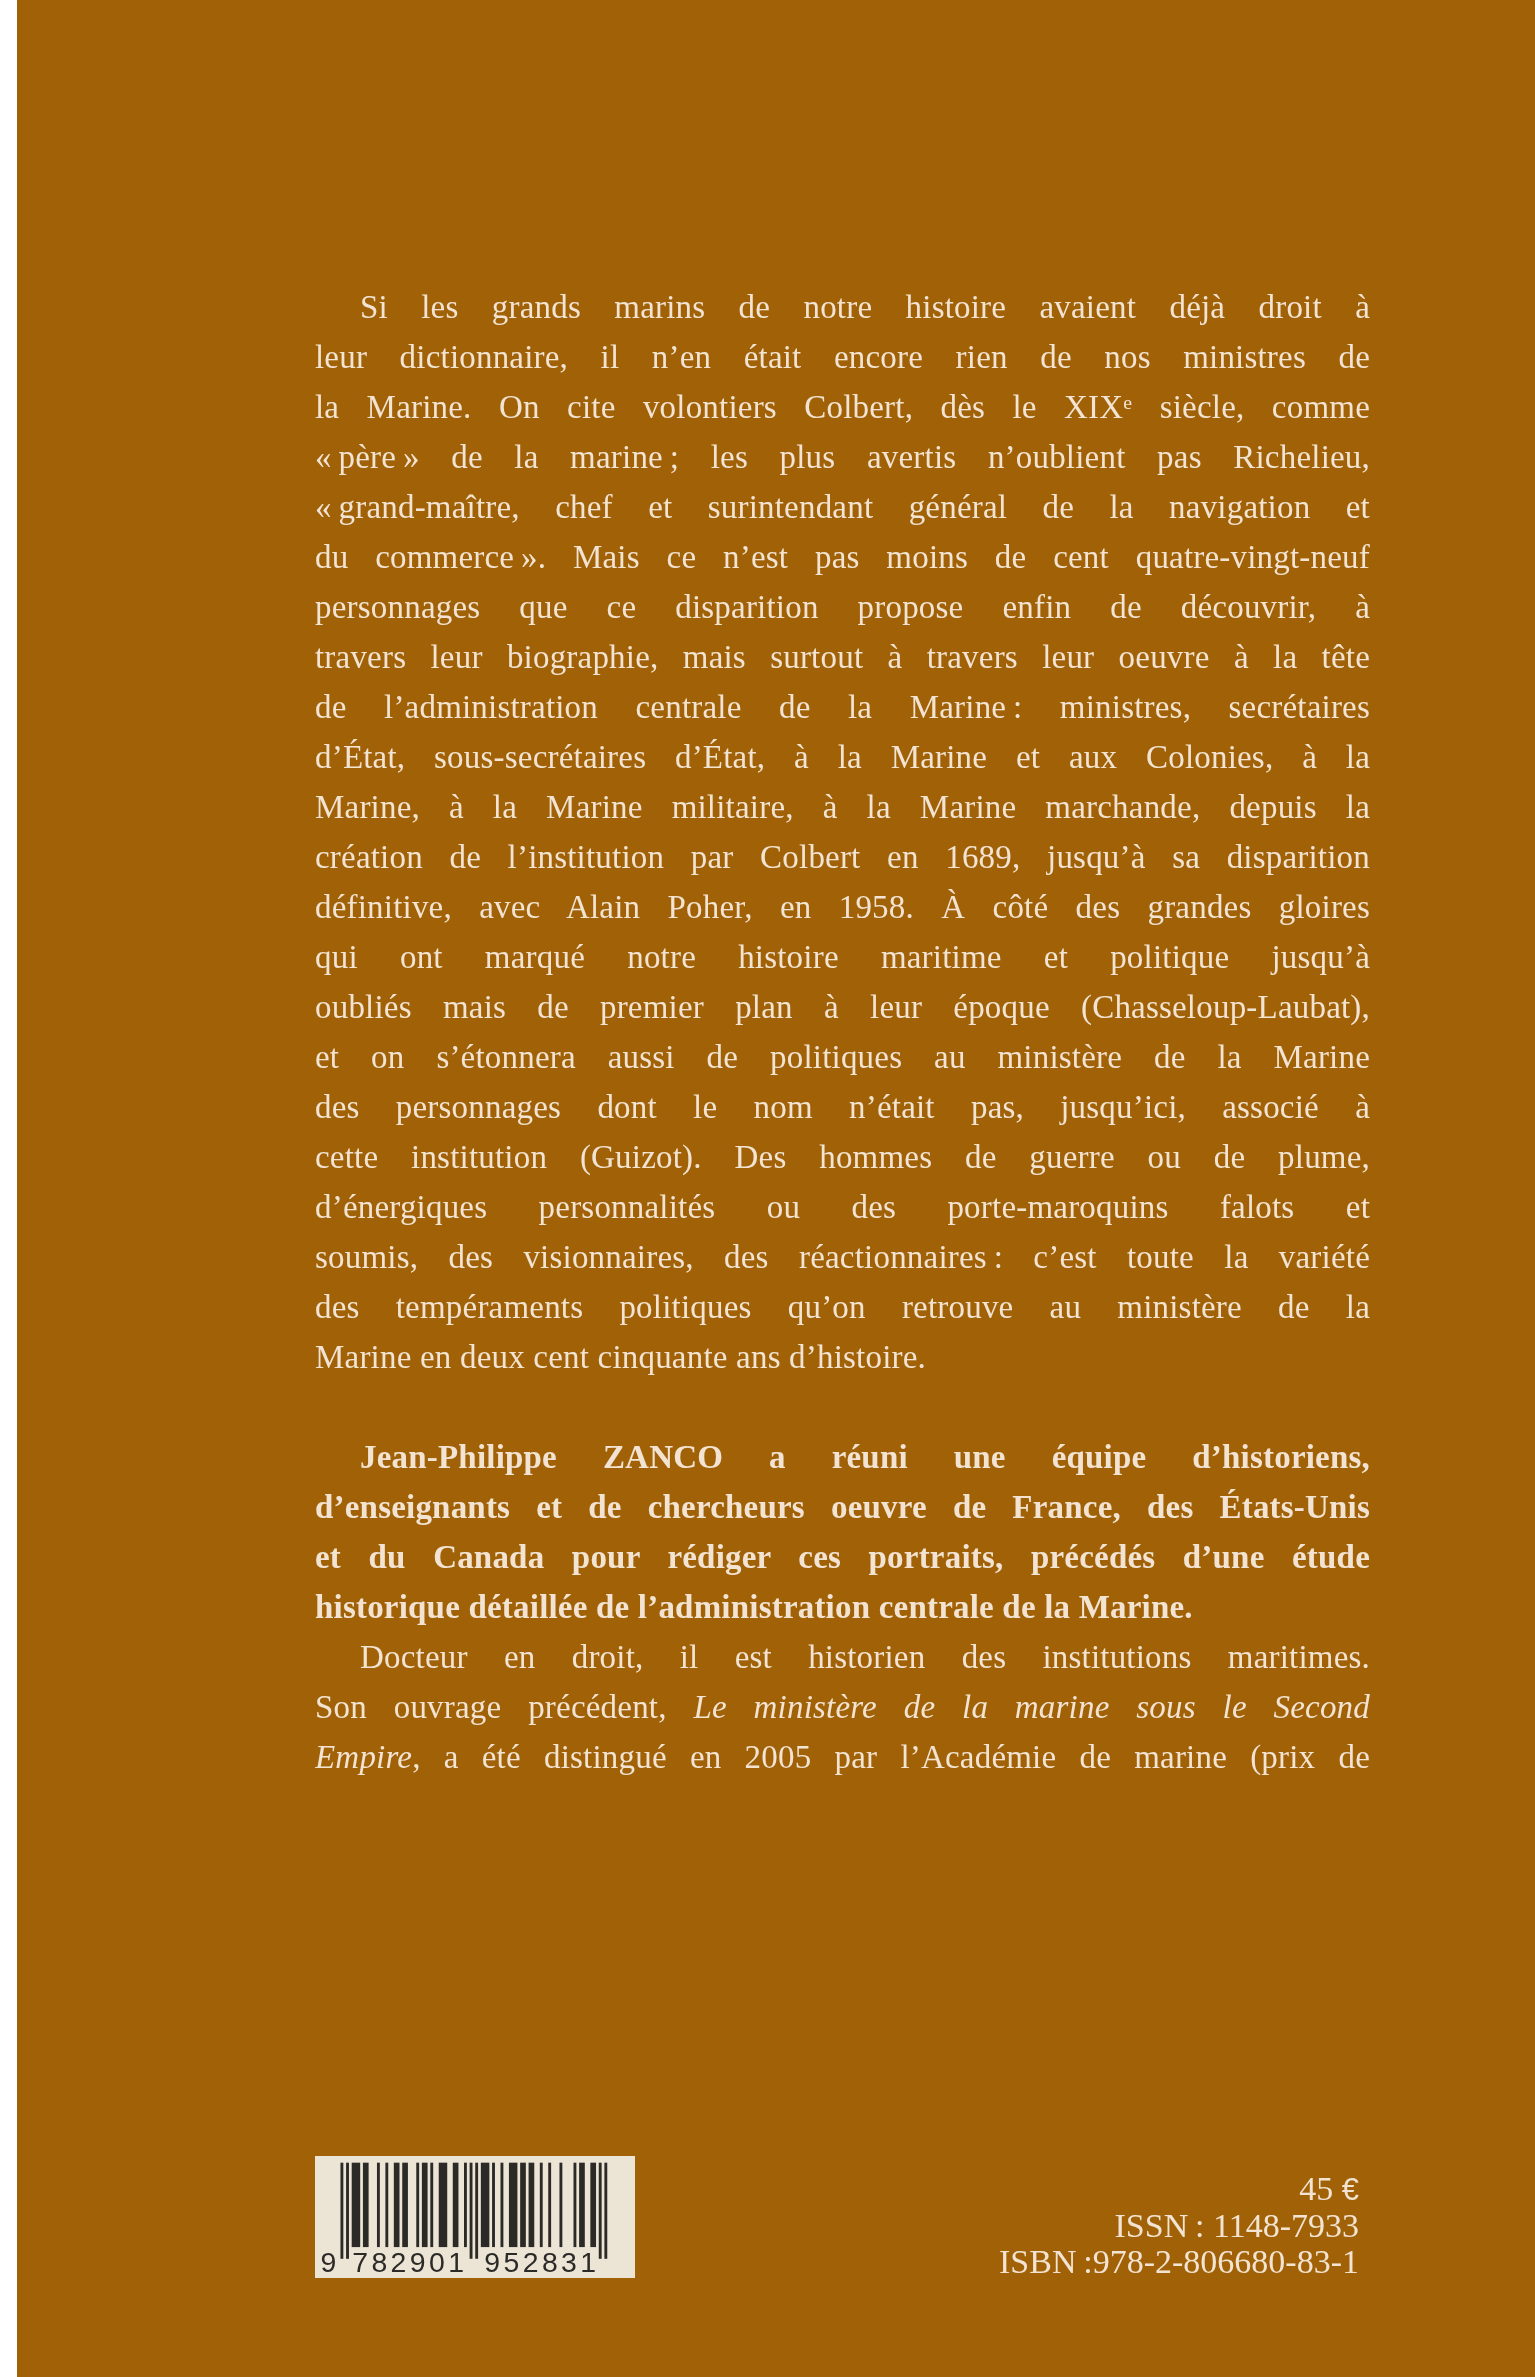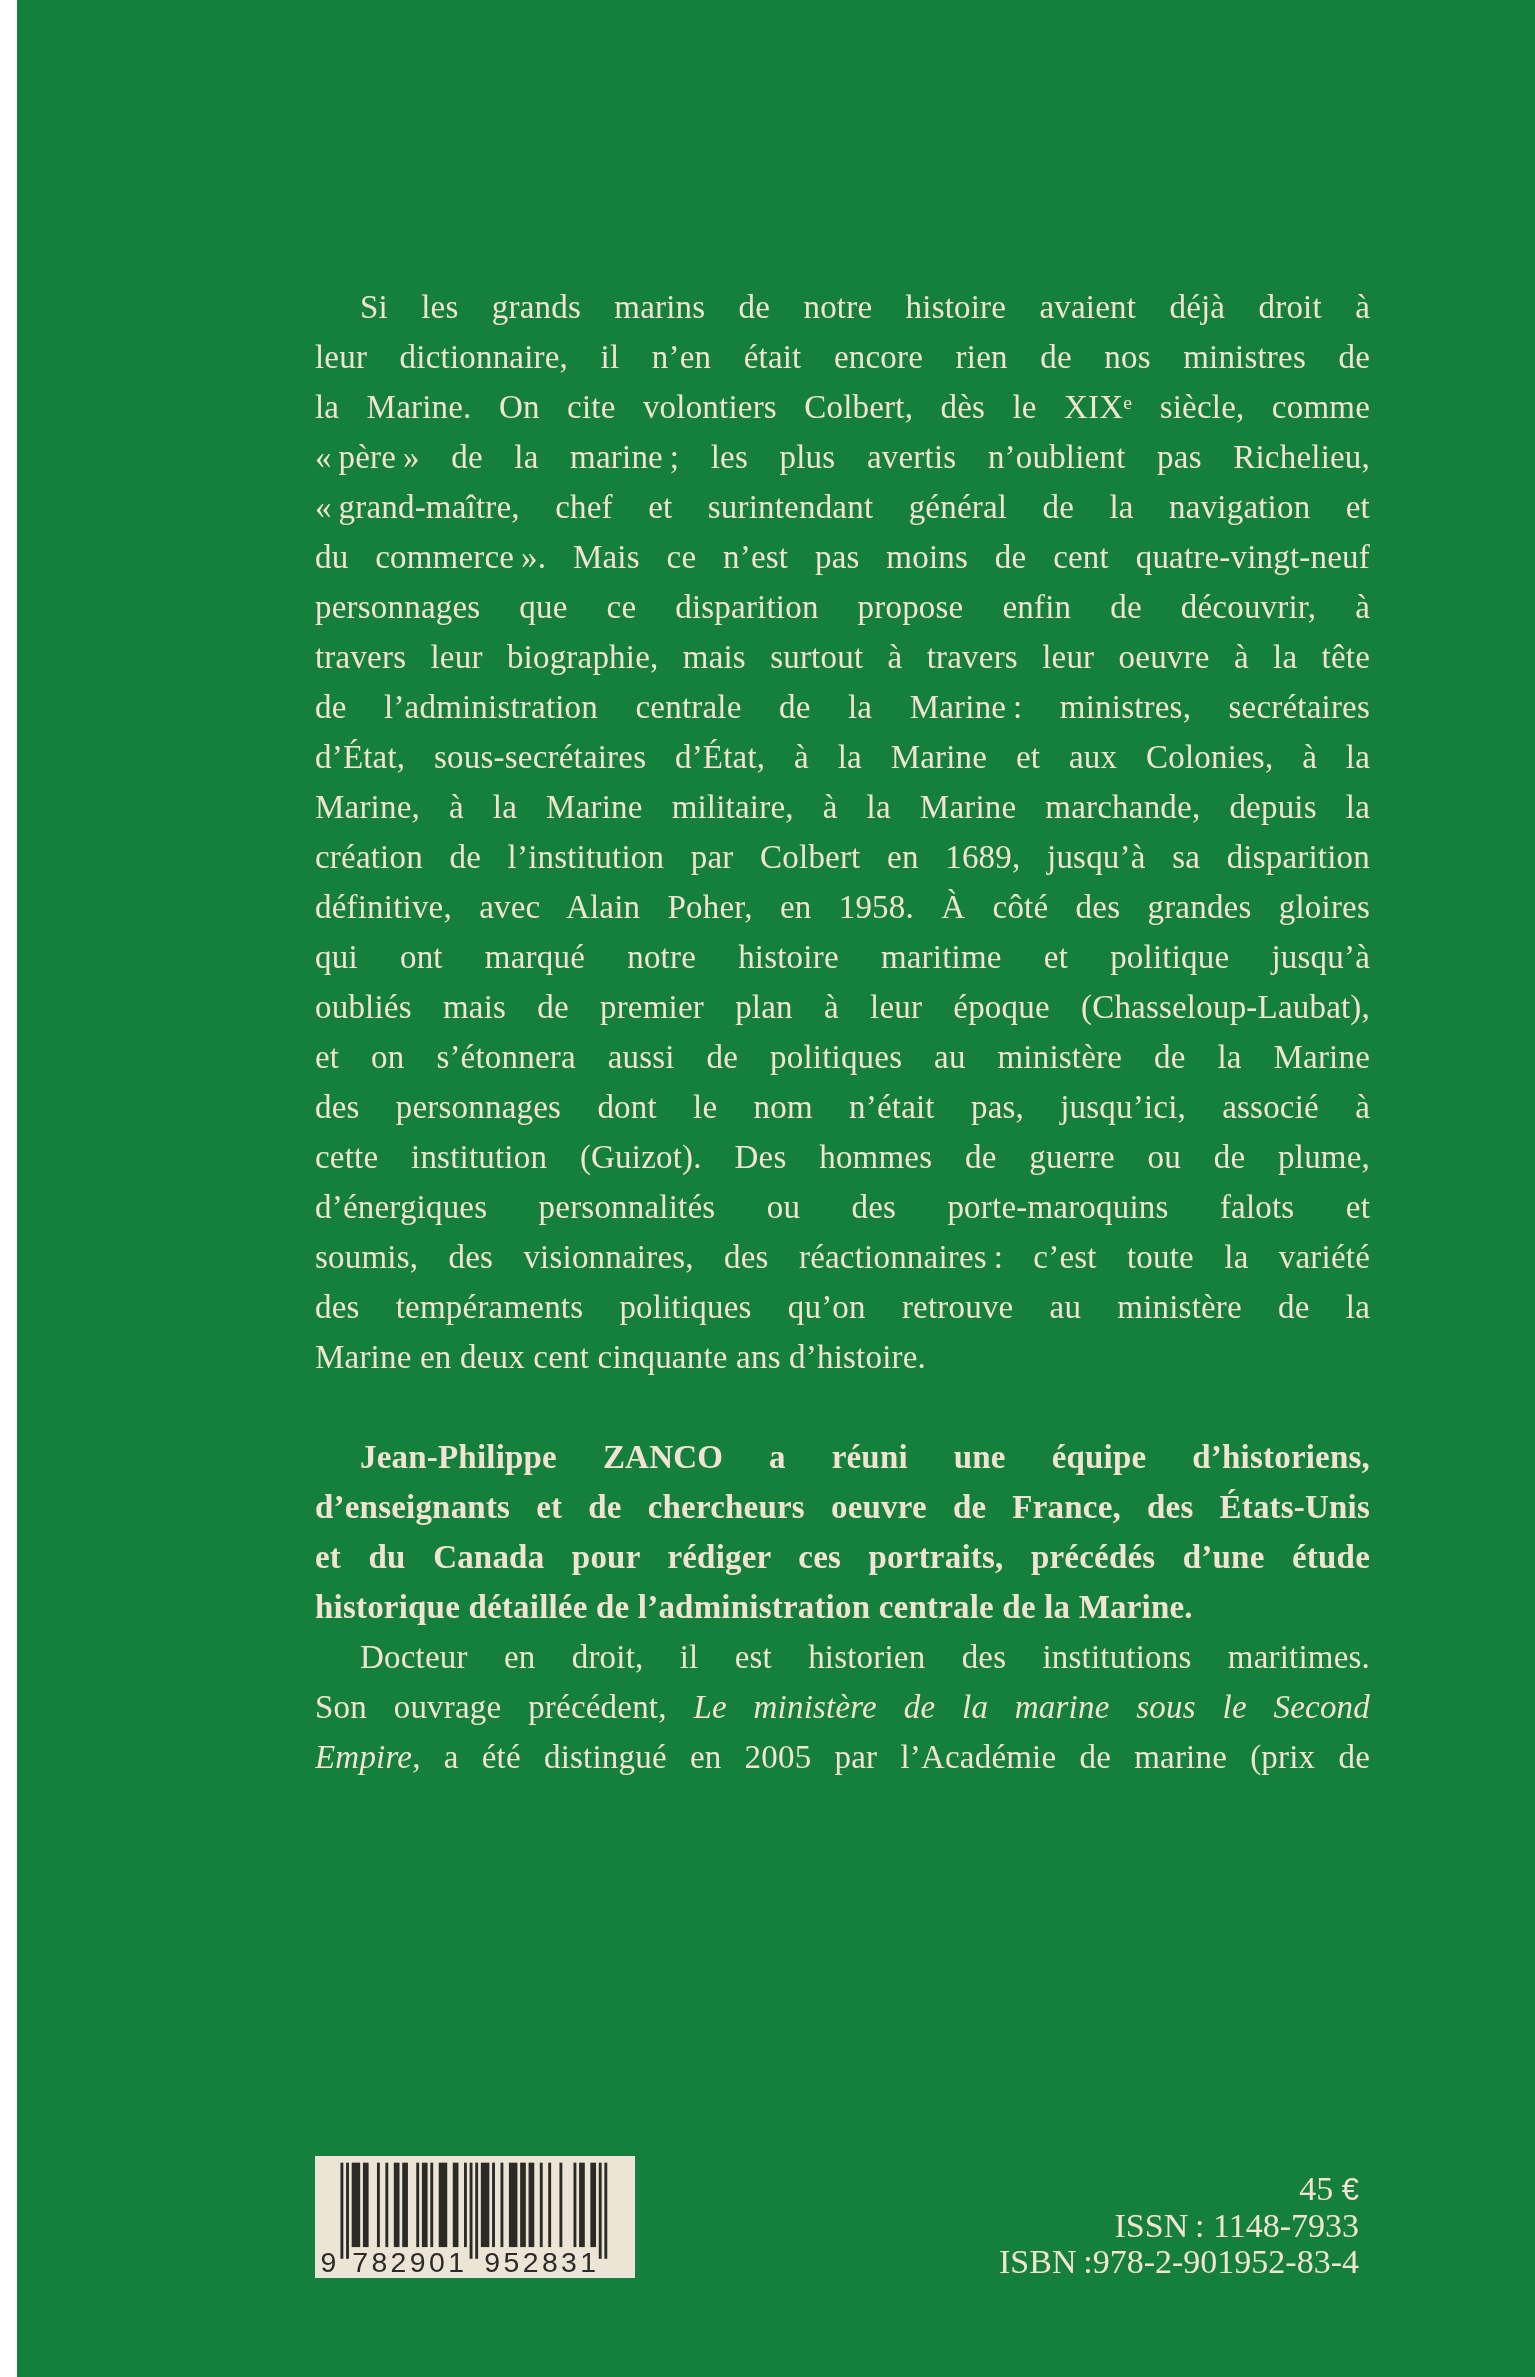--- a/index.html
+++ b/index.html
@@ -48,21 +48,21 @@
   
   .barcode-panel{
     position:absolute;left:315px;top:2156px;width:320px;height:122px;
     background:#ece4d5;
   }
   .barcode-panel svg{display:block;width:320px;height:122px;}
 </style>
 </head>
 <body>
 
-<div class="stage" style="background: #15803d;">
+<div class="stage" style="background: #a16207;">
 
   <div class="edge-strip"></div>
 
   <div class="blurb" style="color: rgb(242, 227, 210);">
     <div class="para para-1">
         <div class="line indent">Si les grands marins de notre histoire avaient déjà droit à</div>
         <div class="line">leur dictionnaire, il n’en était encore rien de nos ministres de</div>
         <div class="line">la Marine. On cite volontiers Colbert, dès le XIX<sup>e</sup> siècle, comme</div>
         <div class="line">« père » de la marine ; les plus avertis n’oublient pas Richelieu,</div>
         <div class="line">« grand-maître, chef et surintendant général de la navigation et</div>
@@ -138,17 +138,17 @@
         </g>
       </svg>
   </div>
 
   <div class="imprint" style="color: rgb(242, 227, 210);">
     <div>
       <span>45</span>
       <span class="euro">€</span>
     </div>
     <div>ISSN : 1148-7933</div>
-    <div>ISBN :978-2-901952-83-4</div>
+    <div>ISBN :978-2-806680-83-1</div>
   </div>
 
 </div>
 
 
 </body></html>

